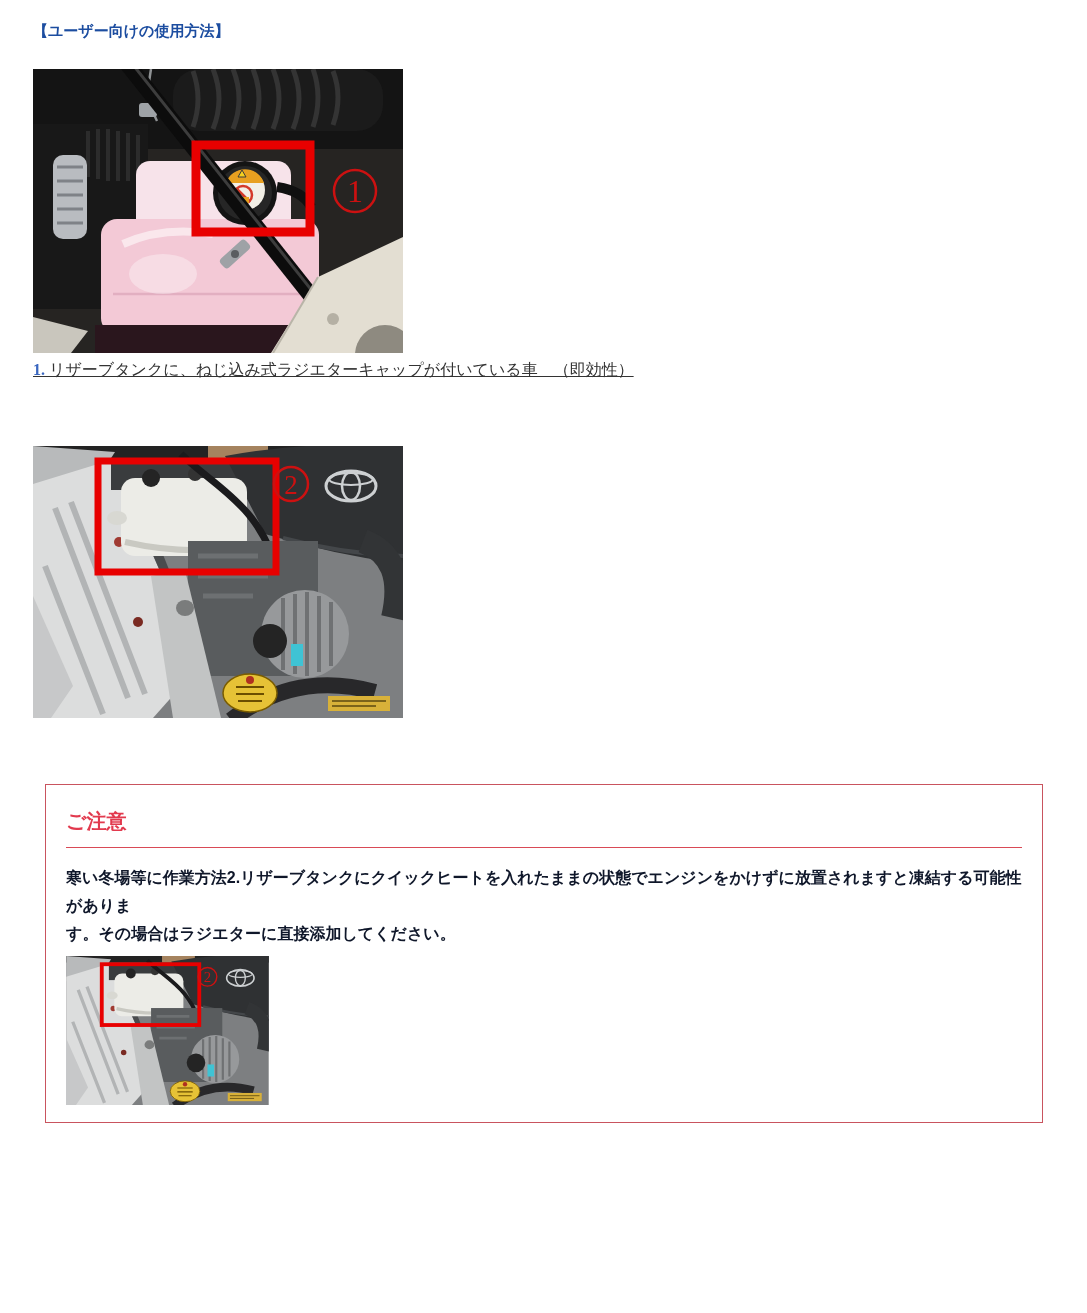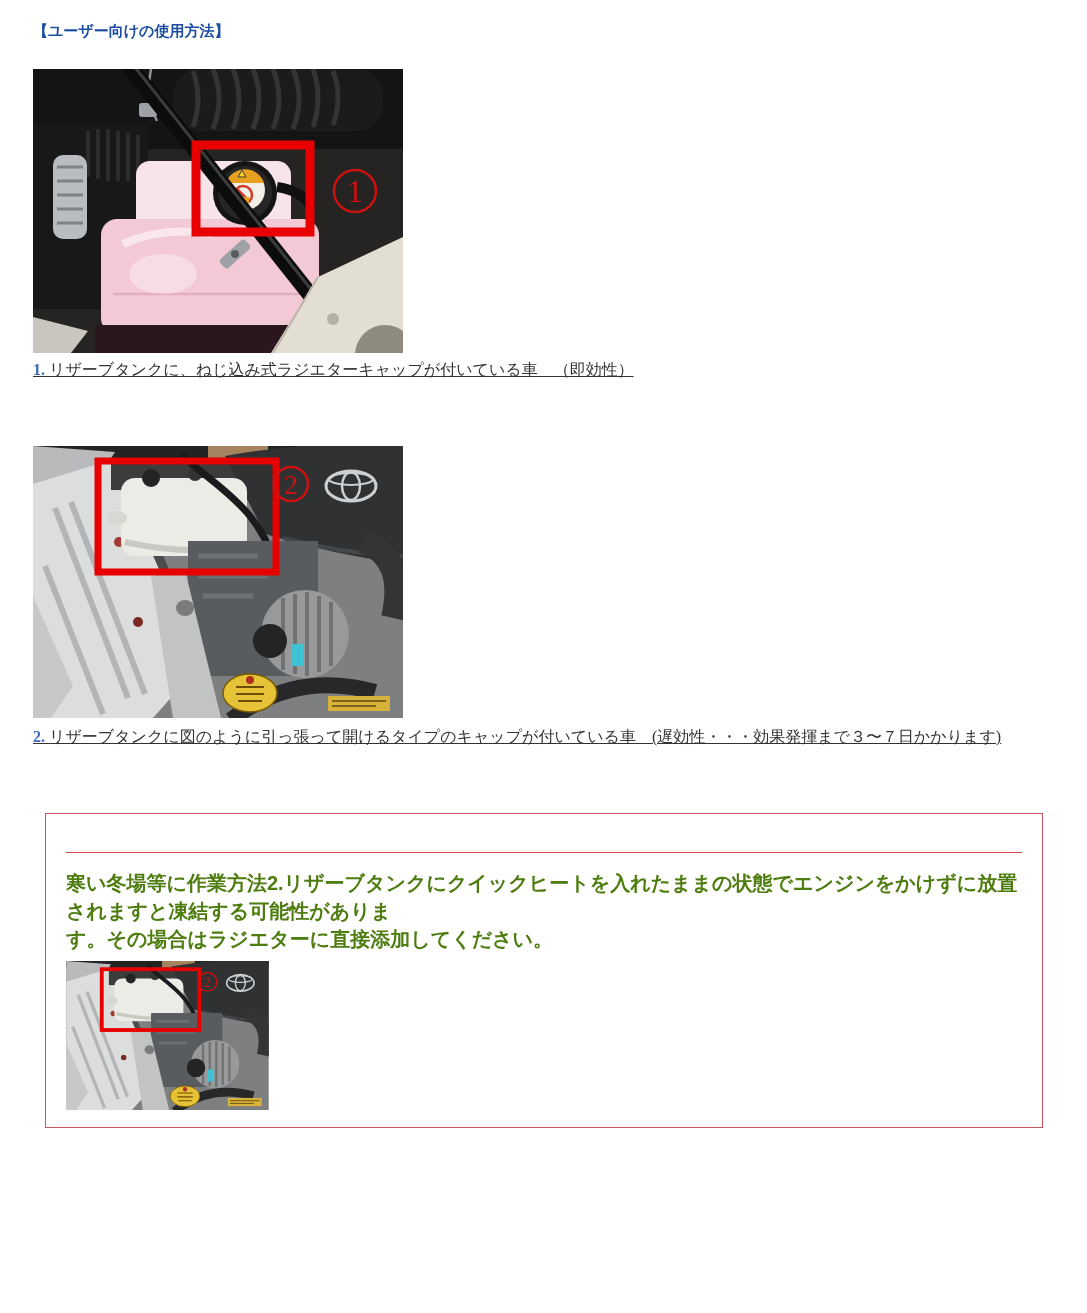--- a/index.html
+++ b/index.html
@@ -30,22 +30,22 @@
     border:1px solid #c9545e;background:#ffffff;
     padding:24px 20px 17px 20px;
   }
   .notice-title{
     margin:0;font-size:20px;line-height:24px;font-weight:bold;color:#e23a4e;
   }
   .notice-divider{
     border:none;border-top:1px solid #d94a56;margin:14px 0 0 0;height:0;
   }
   .notice-body{
-    margin:16px 0 0 0;font-size:20px;line-height:28px;font-weight:bold;
-    color:#4d7c0f;white-space:pre-line;
+    margin:16px 0 0 0;font-size:16px;line-height:28px;font-weight:bold;
+    color:#0f172a;white-space:pre-line;
   }
   .photo-3{margin-top:8px;}
 </style>
 </head>
 <body>
 
 <div class="page">
 
   <h1 class="page-title">【ユーザー向けの使用方法】</h1>
 
@@ -197,24 +197,24 @@
   </svg>
 
   
   <div class="photo photo-2">
     <svg width="370" height="272" viewBox="0 0 370 272">
       <use href="#engine-bay-2"></use>
     </svg>
   </div>
 
   
-  <a class="section-heading h2"><span class="num">2.</span><span> リザーブタンクに図のように引っ張って開けるタイプのキャップが付いている車　(遅効性・・・効果発揮まで３〜７日かかります)</span></a>
 
   
   <div class="notice-box">
+    <h2 class="notice-title">ご注意</h2>
     <hr class="notice-divider">
     <p class="notice-body">寒い冬場等に作業方法2.リザーブタンクにクイックヒートを入れたままの状態でエンジンをかけずに放置されますと凍結する可能性がありま
 す。その場合はラジエターに直接添加してください。</p>
     <div class="photo photo-3">
       <svg width="203" height="149" viewBox="0 0 370 272">
         <use href="#engine-bay-2"></use>
       </svg>
     </div>
   </div>
 

